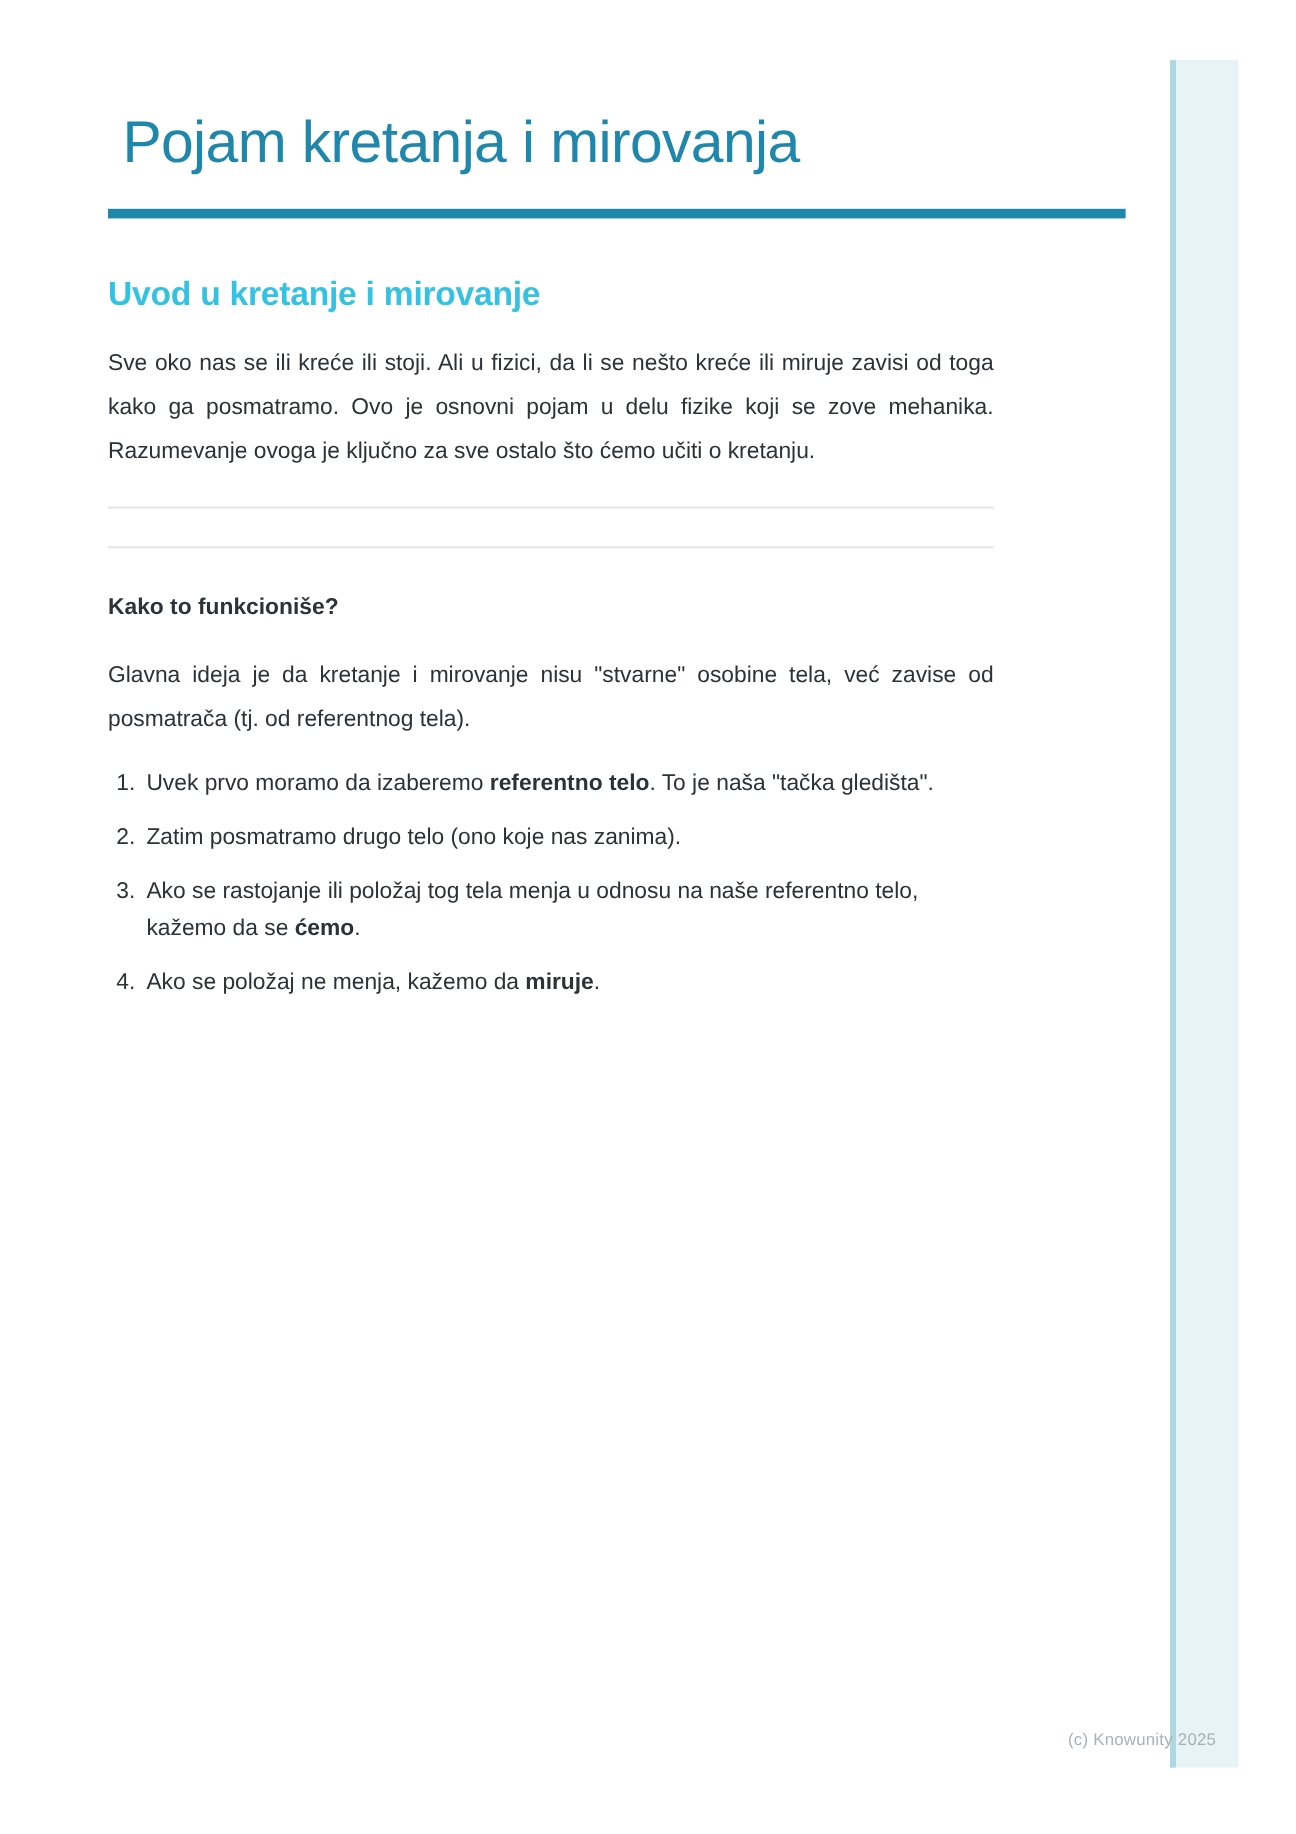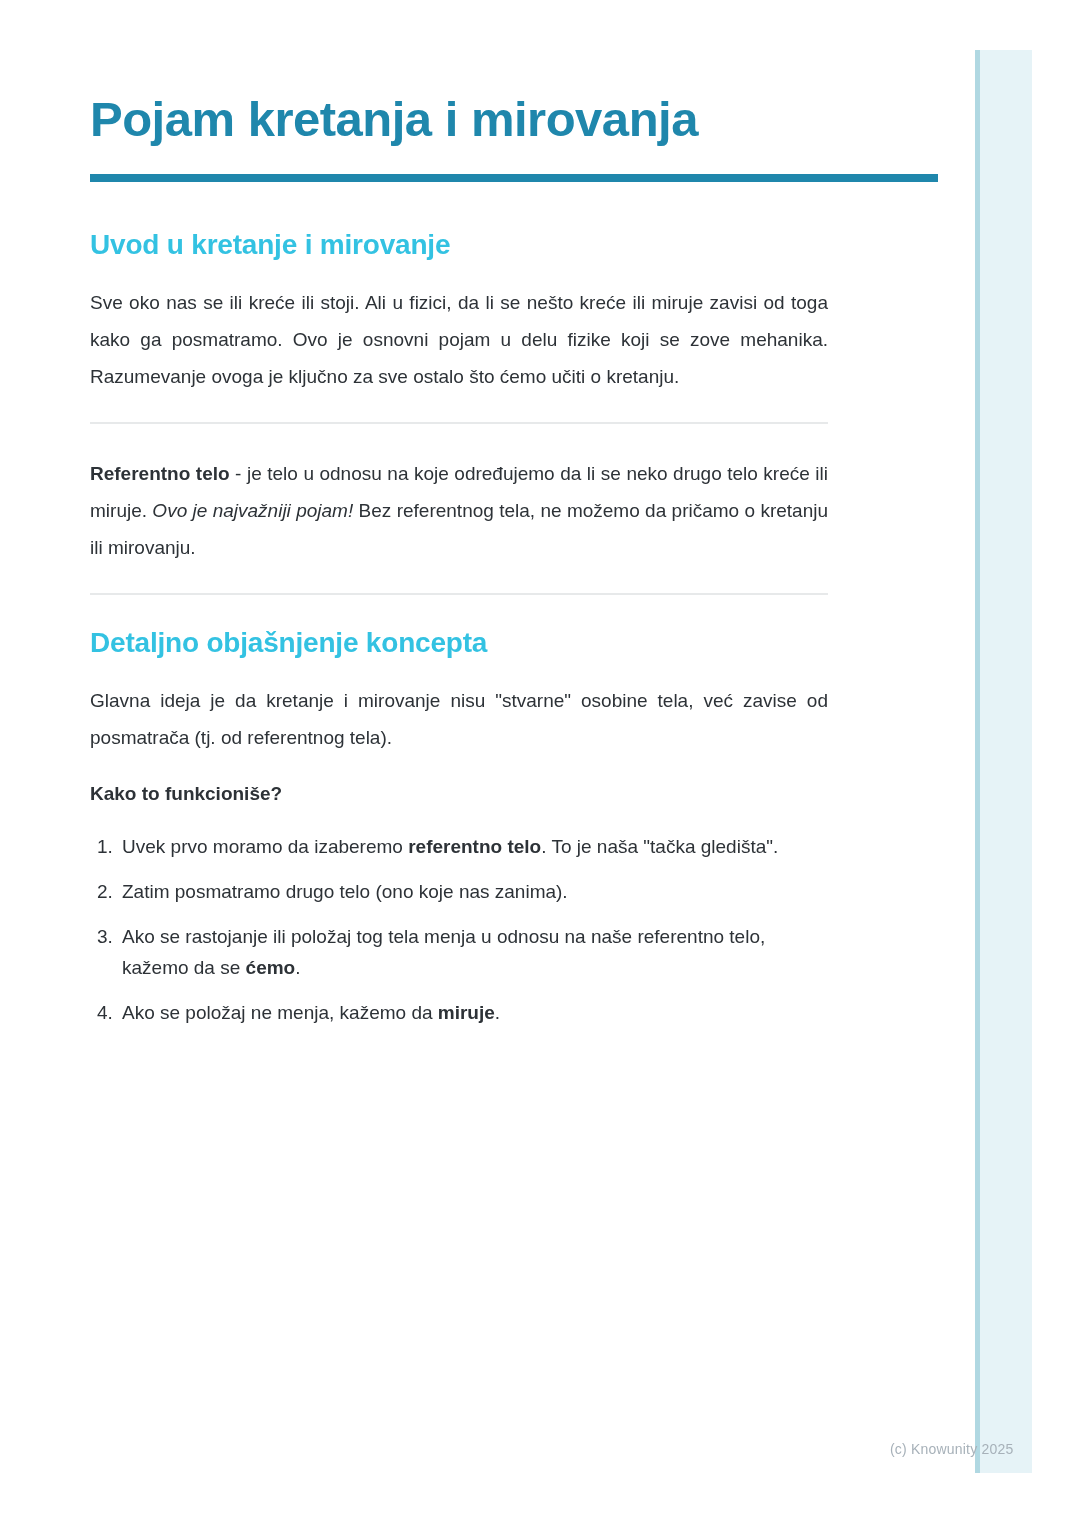--- a/index.html
+++ b/index.html
@@ -28,24 +28,24 @@
     z-index: 1;
   }
   .content {
     position: absolute;
     left: 90px;
     top: 0;
     width: 848px;
     z-index: 2;
   }
   h1.title {
-    margin: 92px 0 0;
+    margin: 92px 12px 0;
     font-size: 49px;
     line-height: 54px;
-    font-weight: 700;
+    font-weight: 400;
     letter-spacing: -0.5px;
     color: var(--teal, #1f87ac);
   }
   .title-bar {
     margin-top: 28px;
     width: 848px;
     height: 8px;
     background: var(--teal, #1f87ac);
   }
   #sections > section:first-child { margin-top: 46px; }
@@ -105,27 +105,25 @@
   <div class="content">
     <h1 class="title">Pojam kretanja i mirovanja</h1>
     <div class="title-bar"></div>
     <div id="sections">
         <section>
           <h2>Uvod u kretanje i mirovanje</h2>
           <p class="para"><span>Sve oko nas se ili kreće ili stoji. Ali u fizici, da li se nešto kreće ili miruje zavisi od toga kako ga posmatramo. Ovo je osnovni pojam u delu fizike koji se zove mehanika. Razumevanje ovoga je ključno za sve ostalo što ćemo učiti o kretanju.</span></p>
         </section>
         <hr class="divider">
         <section>
-          <p class="para"><strong>Referentno telo</strong><span> - je telo u odnosu na koje određujemo da li se neko drugo telo kreće ili miruje. </span><em>Ovo je najvažniji pojam!</em><span> Bez referentnog tela, ne možemo da pričamo o kretanju ili mirovanju.</span></p>
         </section>
         <hr class="divider">
         <section>
-          <h2>Detaljno objašnjenje koncepta</h2>
+          <p class="para"><strong>Kako to funkcioniše?</strong></p>
           <p class="para"><span>Glavna ideja je da kretanje i mirovanje nisu "stvarne" osobine tela, već zavise od posmatrača (tj. od referentnog tela).</span></p>
-          <p class="para"><strong>Kako to funkcioniše?</strong></p>
           <ol class="steps">
             <li><span>Uvek prvo moramo da izaberemo </span><strong>referentno telo</strong><span>. To je naša "tačka gledišta".</span></li>
             <li><span>Zatim posmatramo drugo telo (ono koje nas zanima).</span></li>
             <li><span>Ako se rastojanje ili položaj tog tela menja u odnosu na naše referentno telo, kažemo da se </span><strong>ćemo</strong><span>.</span></li>
             <li><span>Ako se položaj ne menja, kažemo da </span><strong>miruje</strong><span>.</span></li>
           </ol>
         </section>
       </div>
   </div>
   <div class="copyright">(c) Knowunity 2025</div>

